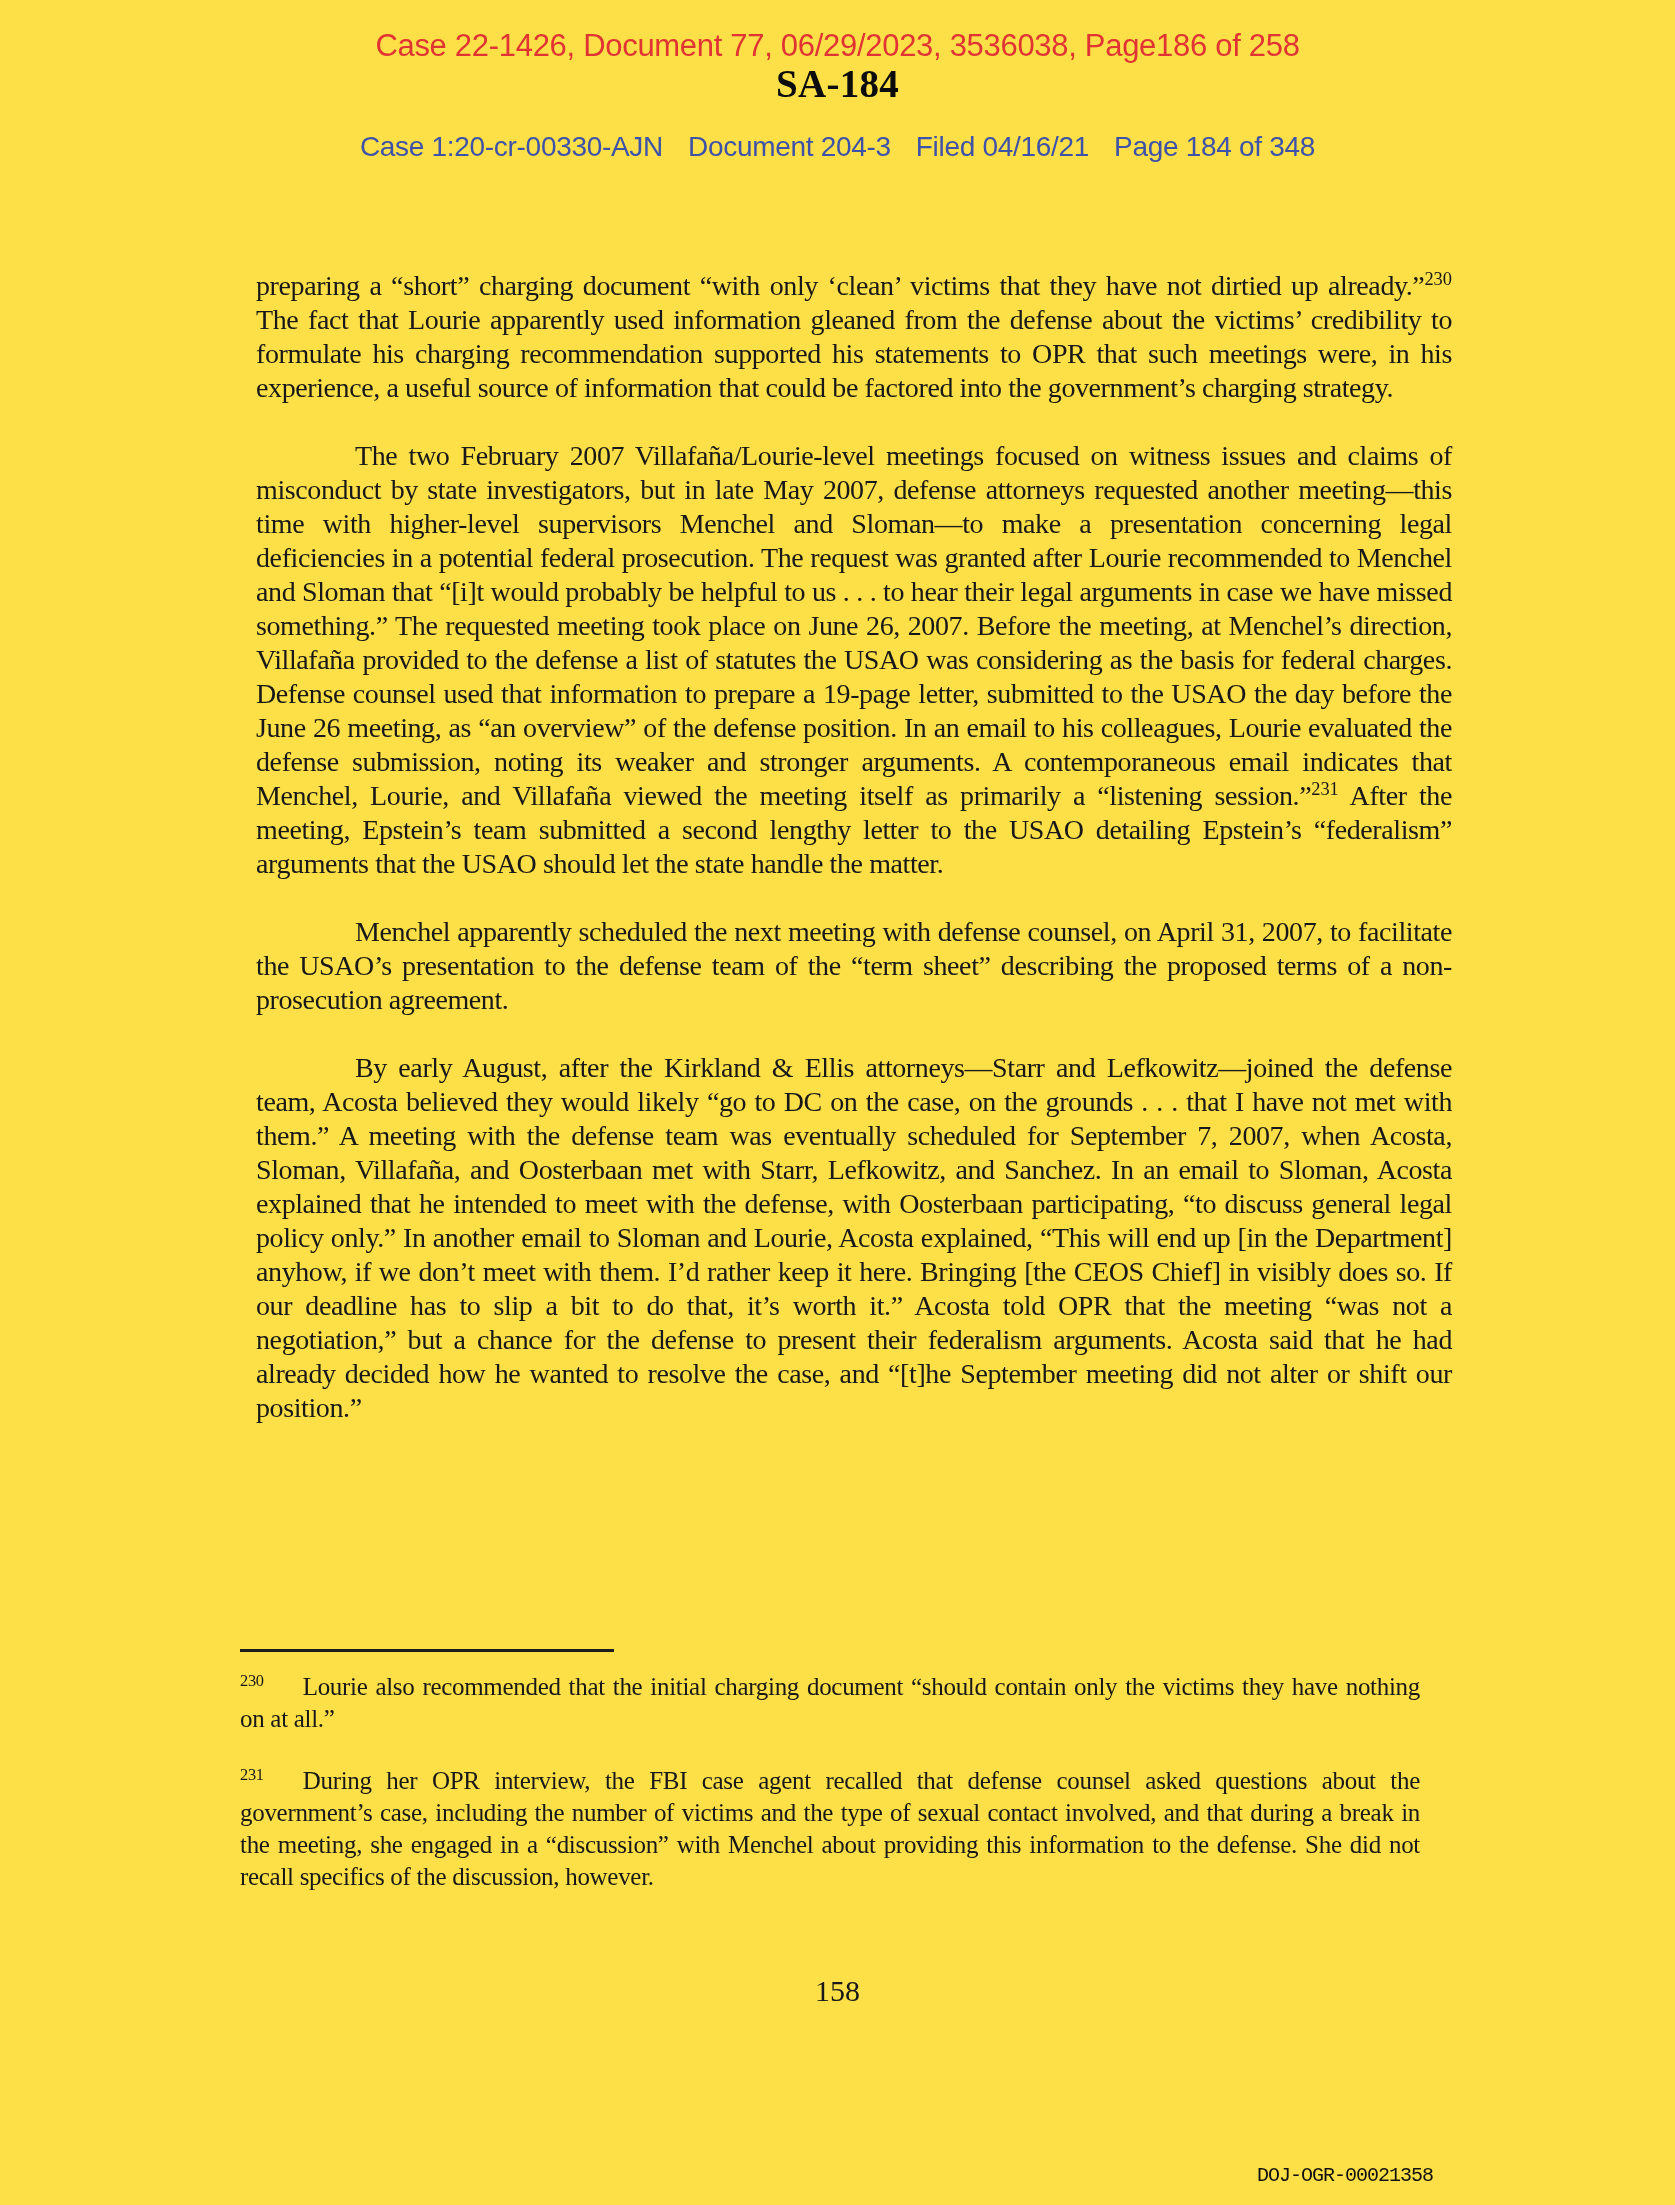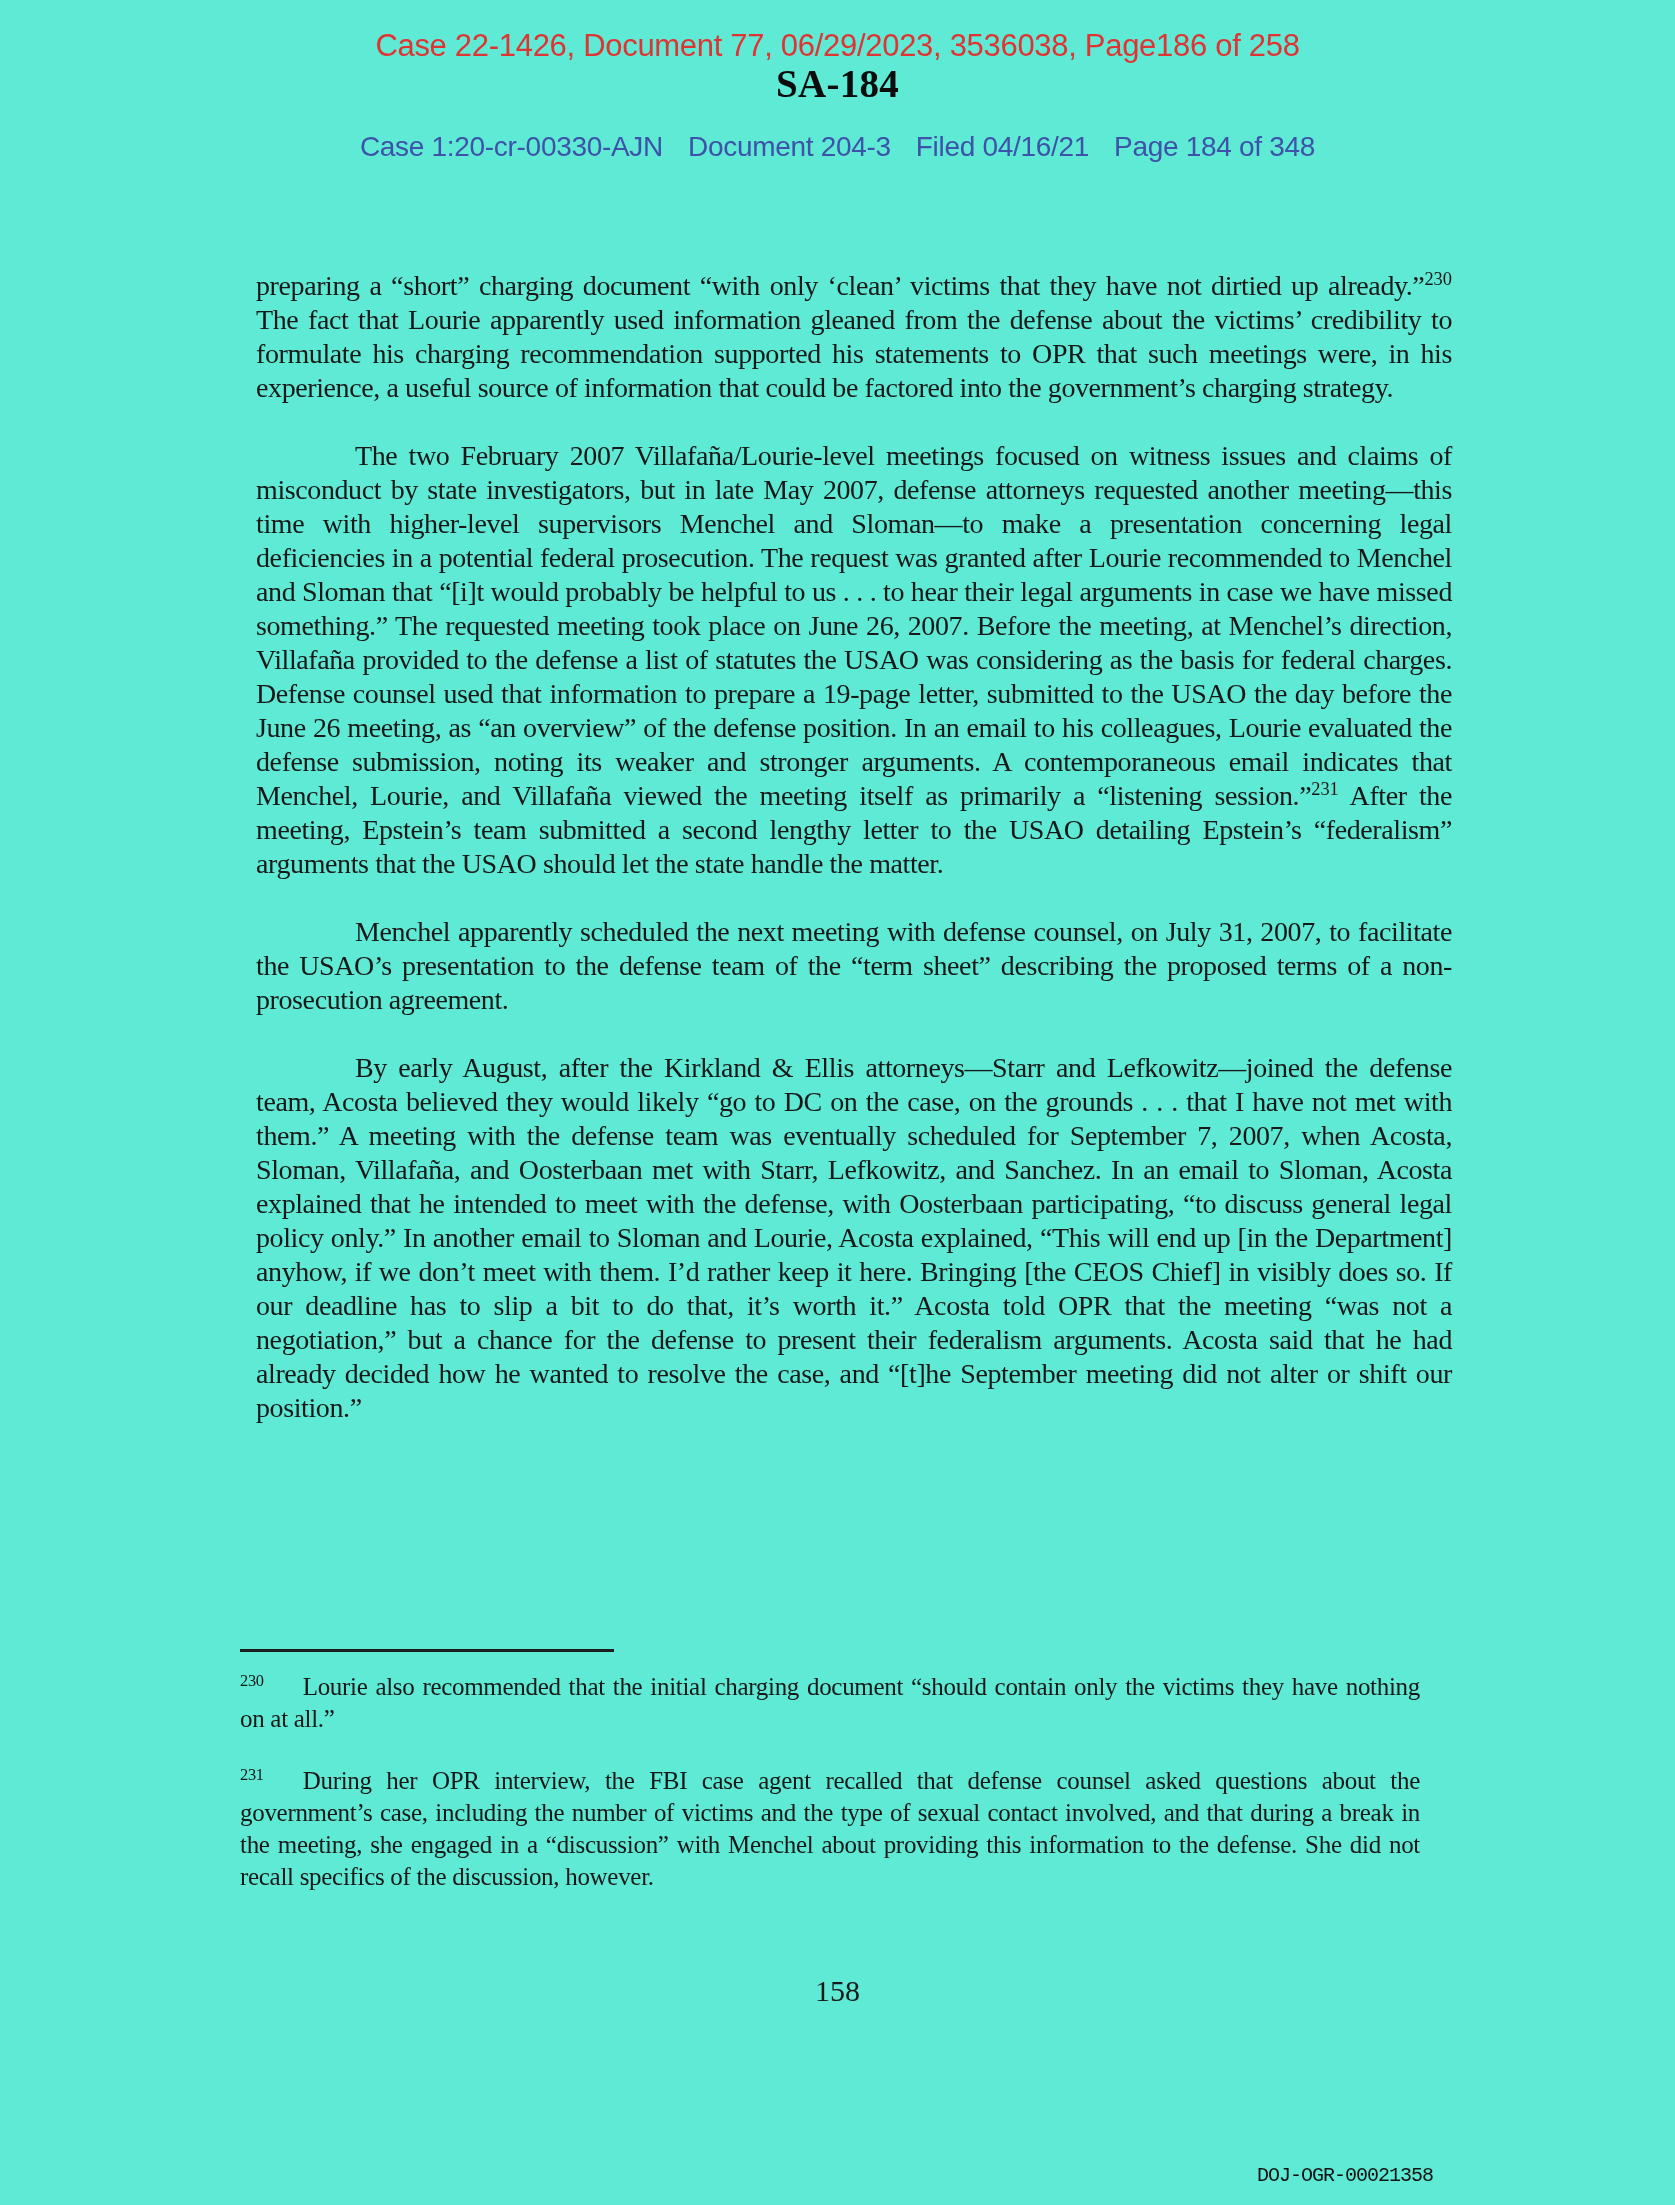--- a/index.html
+++ b/index.html
@@ -1,20 +1,20 @@
 <!DOCTYPE html>
 <html style="font-size:10.5px"><head>
 <meta charset="utf-8">
 <style>
   html, body { margin: 0; padding: 0; background: #ffffff; }
   .page {
     position: relative;
     width: 1675px;
     height: 2205px;
-    background: #5eead4;
+    background: #fde047;
     font-family: "Liberation Serif", serif;
     color: #181818;
     overflow: hidden;
   }
   .header-block {
     position: absolute;
     top: 29px;
     left: 0;
     right: 0;
     text-align: center;
@@ -114,21 +114,21 @@
     <div class="hdr-district">
       <span class="seg">Case 1:20-cr-00330-AJN</span><span class="seg">Document 204-3</span><span class="seg">Filed 04/16/21</span><span class="seg">Page 184 of 348</span>
     </div>
   </div>
 
   <div class="body-block">
     <p class="para no-indent"><span>preparing a “short” charging document “with only ‘clean’ victims that they have not dirtied up already.”</span><sup class="fnref">230</sup><span>  The fact that Lourie apparently used information gleaned from the defense about the victims’ credibility to formulate his charging recommendation supported his statements to OPR that such meetings were, in his experience, a useful source of information that could be factored into the government’s charging strategy.</span></p>
 
     <p class="para"><span>The two February 2007 Villafaña/Lourie-level meetings focused on witness issues and claims of misconduct by state investigators, but in late May 2007, defense attorneys requested another meeting—this time with higher-level supervisors Menchel and Sloman—to make a presentation concerning legal deficiencies in a potential federal prosecution.  The request was granted after Lourie recommended to Menchel and Sloman that “[i]t would probably be helpful to us . . . to hear their legal arguments in case we have missed something.”  The requested meeting took place on June 26, 2007.  Before the meeting, at Menchel’s direction, Villafaña provided to the defense a list of statutes the USAO was considering as the basis for federal charges.  Defense counsel used that information to prepare a 19-page letter, submitted to the USAO the day before the June 26 meeting, as “an overview” of the defense position.  In an email to his colleagues, Lourie evaluated the defense submission, noting its weaker and stronger arguments.  A contemporaneous email indicates that Menchel, Lourie, and Villafaña viewed the meeting itself as primarily a “listening session.”</span><sup class="fnref">231</sup><span>  After the meeting, Epstein’s team submitted a second lengthy letter to the USAO detailing Epstein’s “federalism” arguments that the USAO should let the state handle the matter.</span></p>
 
-    <p class="para"><span>Menchel apparently scheduled the next meeting with defense counsel, on July 31, 2007, to facilitate the USAO’s presentation to the defense team of the “term sheet” describing the proposed terms of a non-prosecution agreement.</span></p>
+    <p class="para"><span>Menchel apparently scheduled the next meeting with defense counsel, on April 31, 2007, to facilitate the USAO’s presentation to the defense team of the “term sheet” describing the proposed terms of a non-prosecution agreement.</span></p>
 
     <p class="para"><span>By early August, after the Kirkland &amp; Ellis attorneys—Starr and Lefkowitz—joined the defense team, Acosta believed they would likely “go to DC on the case, on the grounds . . . that I have not met with them.”  A meeting with the defense team was eventually scheduled for September 7, 2007, when Acosta, Sloman, Villafaña, and Oosterbaan met with Starr, Lefkowitz, and Sanchez.  In an email to Sloman, Acosta explained that he intended to meet with the defense, with Oosterbaan participating, “to discuss general legal policy only.”  In another email to Sloman and Lourie, Acosta explained, “This will end up [in the Department] anyhow, if we don’t meet with them.  I’d rather keep it here.  Bringing [the CEOS Chief] in visibly does so.  If our deadline has to slip a bit to do that, it’s worth it.”  Acosta told OPR that the meeting “was not a negotiation,” but a chance for the defense to present their federalism arguments.  Acosta said that he had already decided how he wanted to resolve the case, and “[t]he September meeting did not alter or shift our position.”</span></p>
   </div>
 
   <div class="footnote-block">
     <div class="fn-sep"></div>
 
     <p class="footnote"><sup class="fnnum">230</sup><span class="fn-gap"></span><span>Lourie also recommended that the initial charging document “should contain only the victims they have nothing on at all.”</span></p>
 
     <p class="footnote"><sup class="fnnum">231</sup><span class="fn-gap"></span><span>During her OPR interview, the FBI case agent recalled that defense counsel asked questions about the government’s case, including the number of victims and the type of sexual contact involved, and that during a break in the meeting, she engaged in a “discussion” with Menchel about providing this information to the defense.  She did not recall specifics of the discussion, however.</span></p>

